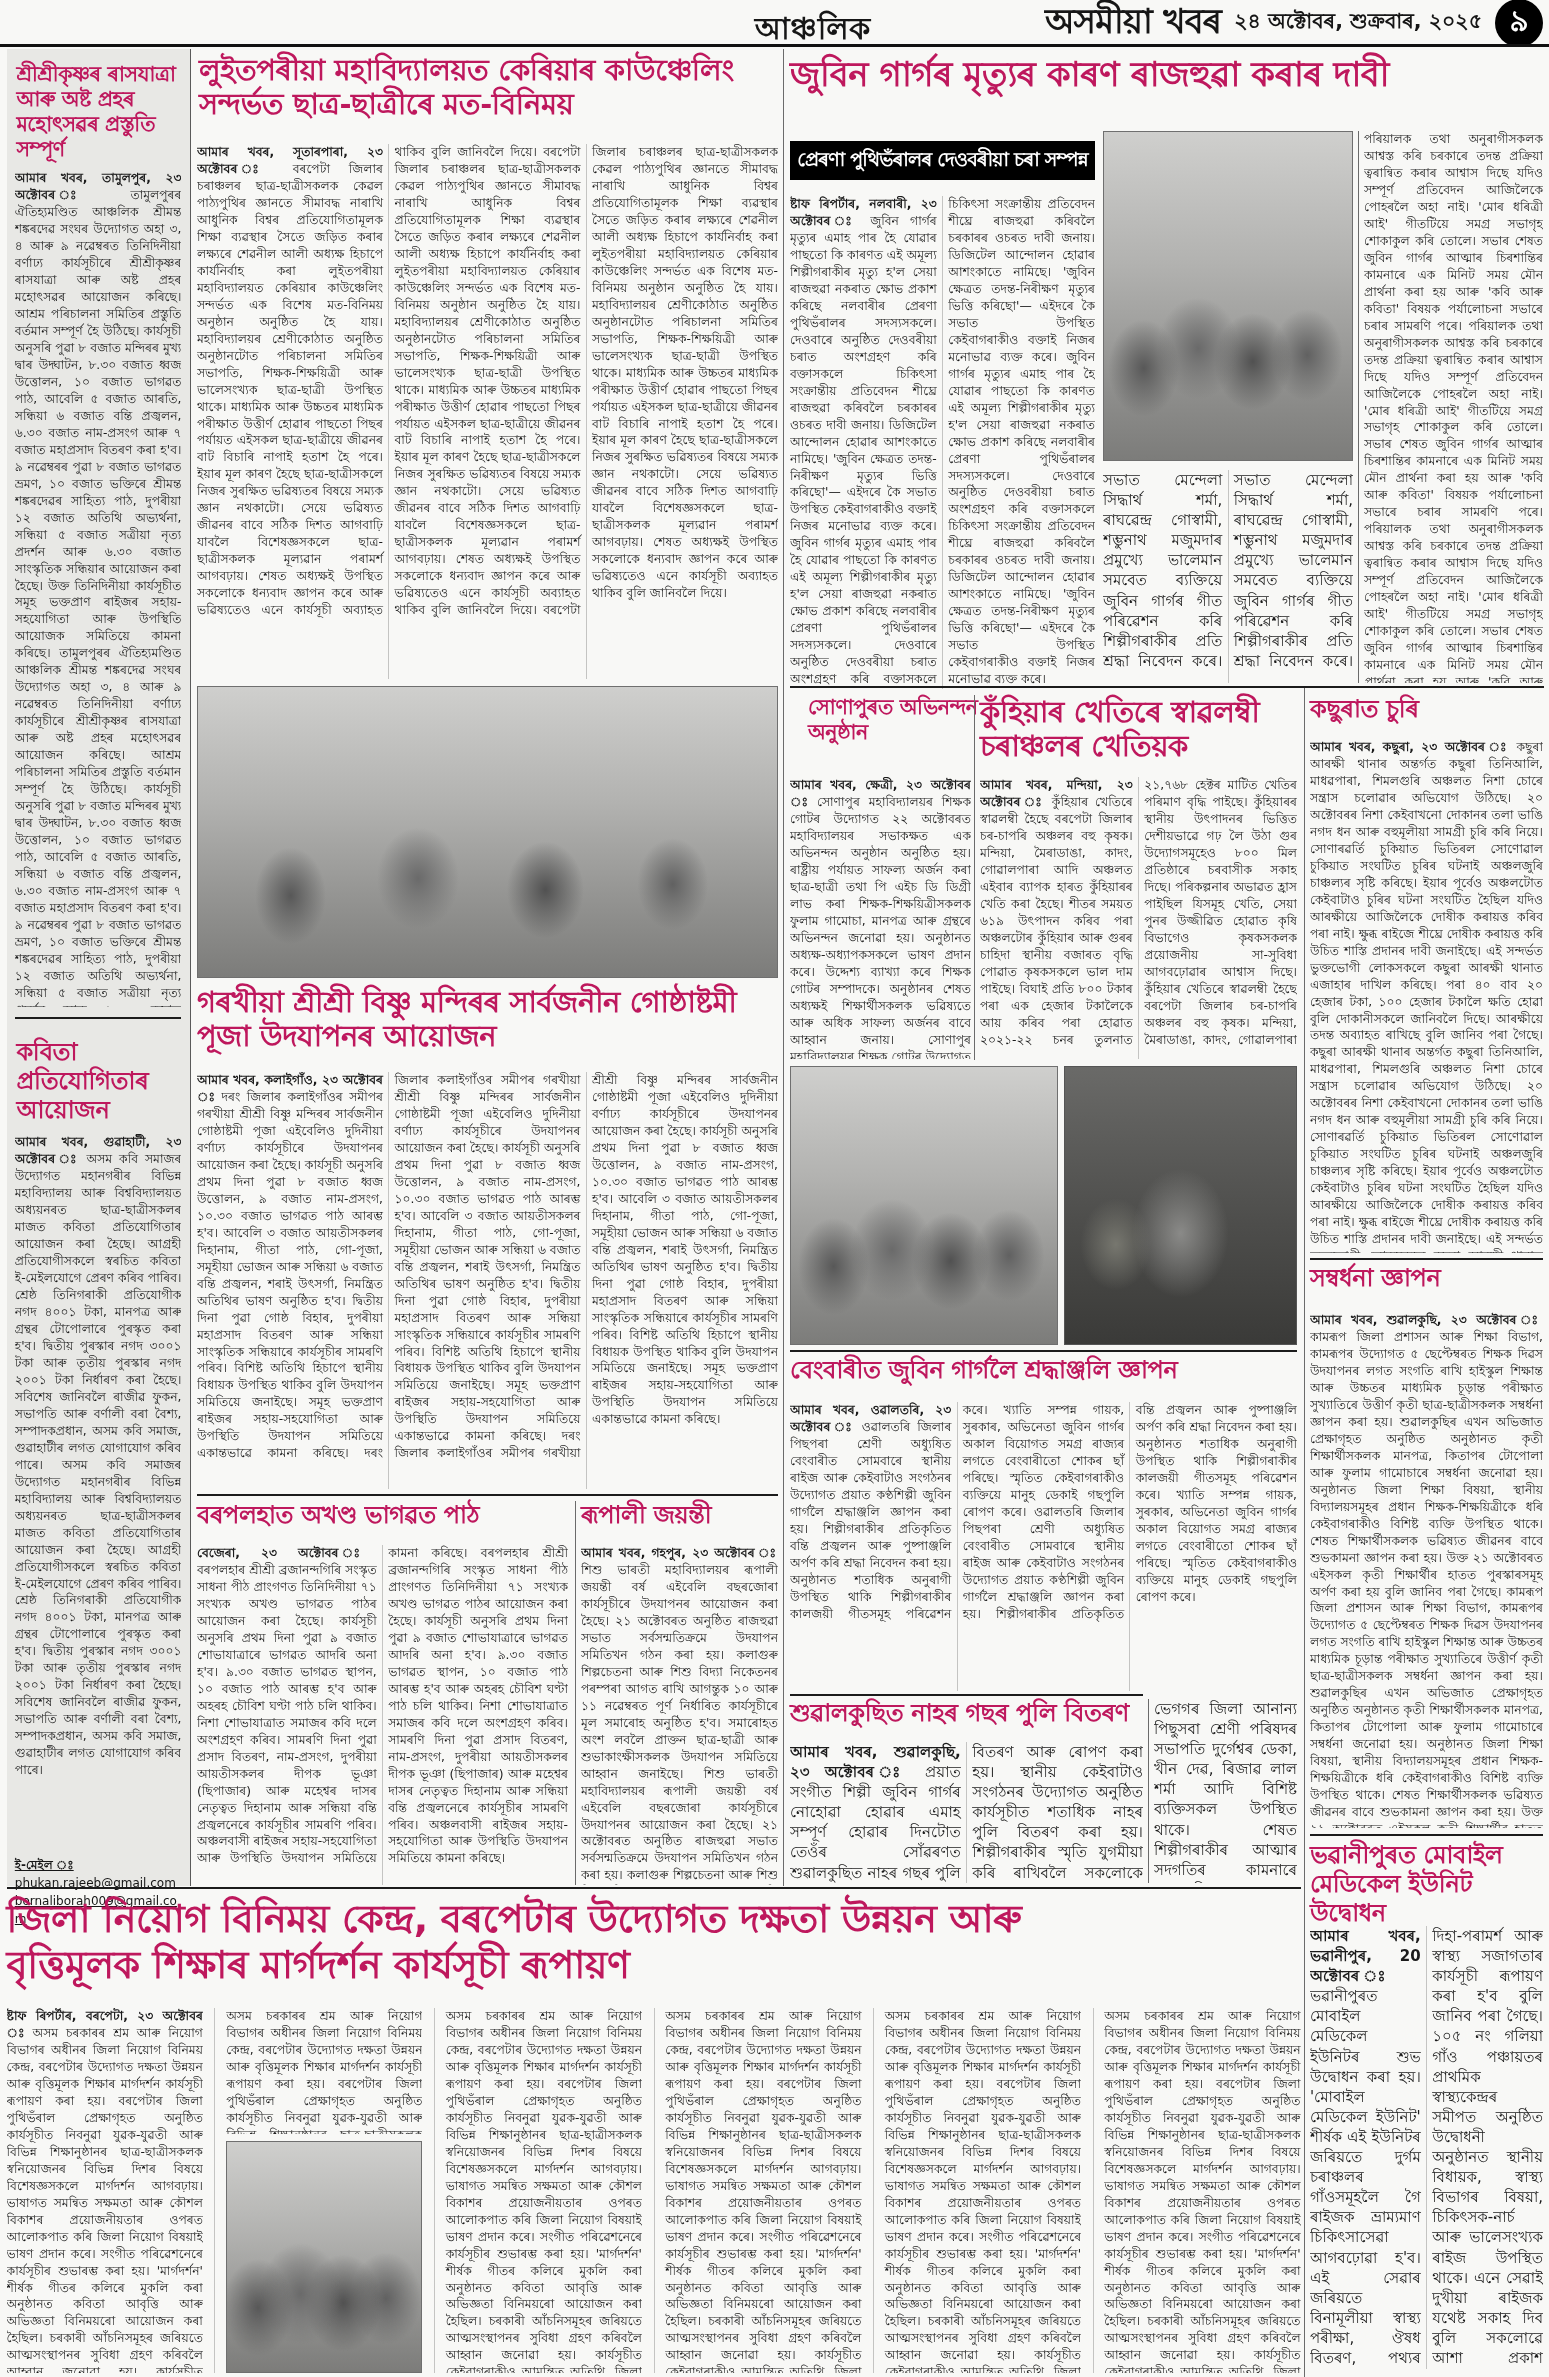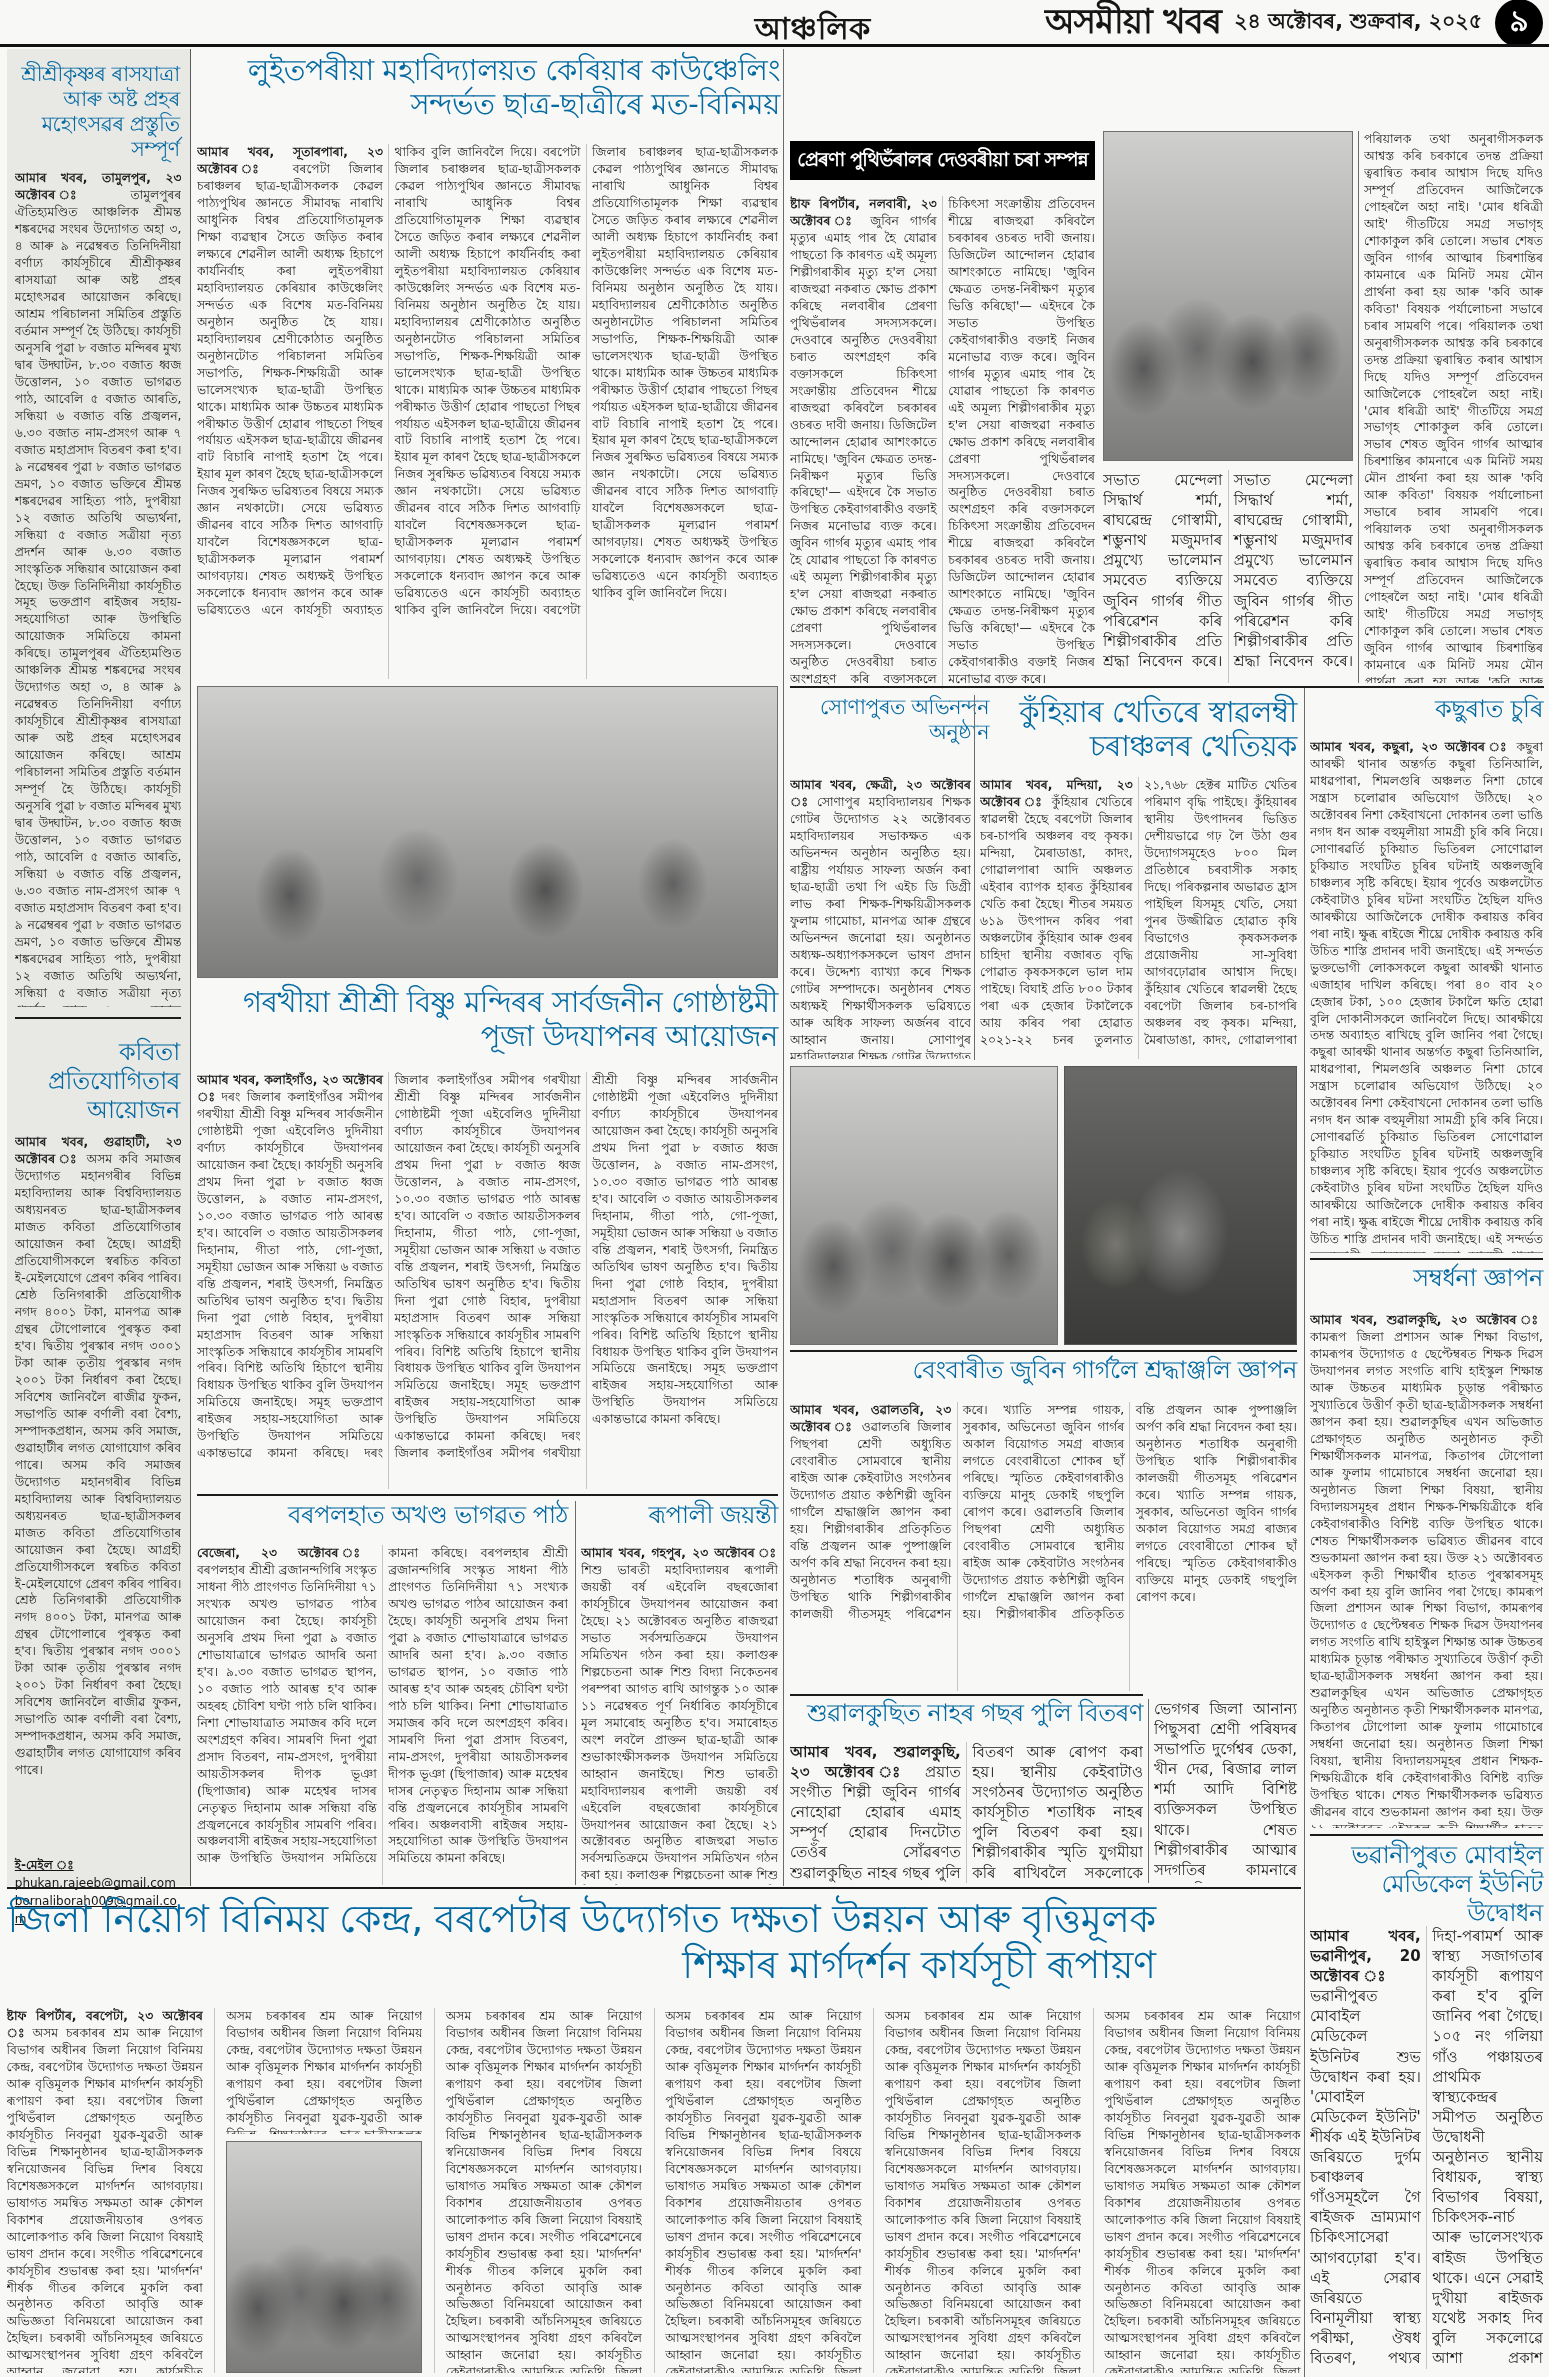--- a/index.html
+++ b/index.html
@@ -3,21 +3,21 @@
 <meta charset="utf-8">
 <style>
   html,body{margin:0;padding:0;background:#d8d8d8;}
   #page{
     position:relative;width:1550px;height:2377px;margin:0 auto;
     background:#f8f8f6;color:#161616;
     font-family:"DejaVu Sans","Liberation Sans",sans-serif;
     overflow:hidden;
   }
   .abs{position:absolute;box-sizing:border-box;}
-  .headline{font-weight:normal;color:#0369a1;text-align:right;letter-spacing:-0.4px;}
+  .headline{font-weight:bold;color:#be185d;text-align:left;letter-spacing:-0.4px;}
   .h-xxl{font-size:38px;line-height:1.22;}
   .h-xl{font-size:34px;line-height:1.18;}
   .h-lg{font-size:29px;line-height:1.18;}
   .h-md{font-size:24px;line-height:1.2;}
   .h-sm{font-size:20.5px;line-height:1.22;}
   .body-text{
     font-size:12.3px;line-height:1.38;text-align:justify;
     overflow:hidden;word-break:break-word;color:#1b1b1b;height:100%;
   }
   .small-text{font-size:15px;line-height:1.34;}
@@ -121,20 +121,21 @@
     <span class="byline">বেজেৰা, ২৩ অক্টোবৰ ঃ</span>
     <span>বৰপলহাৰ শ্ৰীশ্ৰী ব্ৰজানন্দগিৰি সংস্কৃত সাধনা পীঠ প্ৰাংগণত তিনিদিনীয়া ৭১ সংখ্যক অখণ্ড ভাগৱত পাঠৰ আয়োজন কৰা হৈছে। কাৰ্যসূচী অনুসৰি প্ৰথম দিনা পুৱা ৯ বজাত শোভাযাত্ৰাৰে ভাগৱত আদৰি অনা হ'ব। ৯.৩০ বজাত ভাগৱত স্থাপন, ১০ বজাত পাঠ আৰম্ভ হ'ব আৰু অহৰহ চৌবিশ ঘণ্টা পাঠ চলি থাকিব। নিশা শোভাযাত্ৰাত সমাজৰ কবি দলে অংশগ্ৰহণ কৰিব। সামৰণি দিনা পুৱা প্ৰসাদ বিতৰণ, নাম-প্ৰসংগ, দুপৰীয়া আয়তীসকলৰ দীপক ভূঞা (ছিপাজাৰ) আৰু মহেশ্বৰ দাসৰ নেতৃত্বত দিহানাম আৰু সন্ধিয়া বন্তি প্ৰজ্বলনেৰে কাৰ্যসূচীৰ সামৰণি পৰিব। অঞ্চলবাসী ৰাইজৰ সহায়-সহযোগিতা আৰু উপস্থিতি উদযাপন সমিতিয়ে কামনা কৰিছে। বৰপলহাৰ শ্ৰীশ্ৰী ব্ৰজানন্দগিৰি সংস্কৃত সাধনা পীঠ প্ৰাংগণত তিনিদিনীয়া ৭১ সংখ্যক অখণ্ড ভাগৱত পাঠৰ আয়োজন কৰা হৈছে। কাৰ্যসূচী অনুসৰি প্ৰথম দিনা পুৱা ৯ বজাত শোভাযাত্ৰাৰে ভাগৱত আদৰি অনা হ'ব। ৯.৩০ বজাত ভাগৱত স্থাপন, ১০ বজাত পাঠ আৰম্ভ হ'ব আৰু অহৰহ চৌবিশ ঘণ্টা পাঠ চলি থাকিব। নিশা শোভাযাত্ৰাত সমাজৰ কবি দলে অংশগ্ৰহণ কৰিব। সামৰণি দিনা পুৱা প্ৰসাদ বিতৰণ, নাম-প্ৰসংগ, দুপৰীয়া আয়তীসকলৰ দীপক ভূঞা (ছিপাজাৰ) আৰু মহেশ্বৰ দাসৰ নেতৃত্বত দিহানাম আৰু সন্ধিয়া বন্তি প্ৰজ্বলনেৰে কাৰ্যসূচীৰ সামৰণি পৰিব। অঞ্চলবাসী ৰাইজৰ সহায়-সহযোগিতা আৰু উপস্থিতি উদযাপন সমিতিয়ে কামনা কৰিছে।</span>
   </div>
   <div class="abs rule-v" style="left:575px;top:1501px;height:384px;"></div>
   <div class="abs headline h-md" style="left:581px;top:1501px;width:197px;">ৰূপালী জয়ন্তী</div>
   <div class="abs body-text" style="left:581px;top:1545px;width:197px;height:340px;">
     <span class="byline">আমাৰ খবৰ, গহপুৰ, ২৩ অক্টোবৰ ঃ</span>
     <span>শিশু ভাৰতী মহাবিদ্যালয়ৰ ৰূপালী জয়ন্তী বৰ্ষ এইবেলি বছৰজোৰা কাৰ্যসূচীৰে উদযাপনৰ আয়োজন কৰা হৈছে। ২১ অক্টোবৰত অনুষ্ঠিত ৰাজহুৱা সভাত সৰ্বসন্মতিক্ৰমে উদযাপন সমিতিখন গঠন কৰা হয়। কলাগুৰু শিল্পচেতনা আৰু শিশু বিদ্যা নিকেতনৰ পৰম্পৰা আগত ৰাখি আগন্তুক ১০ আৰু ১১ নৱেম্বৰত পূৰ্ণ নিৰ্ধাৰিত কাৰ্যসূচীৰে মূল সমাৰোহ অনুষ্ঠিত হ'ব। সমাৰোহত অংশ লবলৈ প্ৰাক্তন ছাত্ৰ-ছাত্ৰী আৰু শুভাকাংক্ষীসকলক উদযাপন সমিতিয়ে আহ্বান জনাইছে। শিশু ভাৰতী মহাবিদ্যালয়ৰ ৰূপালী জয়ন্তী বৰ্ষ এইবেলি বছৰজোৰা কাৰ্যসূচীৰে উদযাপনৰ আয়োজন কৰা হৈছে। ২১ অক্টোবৰত অনুষ্ঠিত ৰাজহুৱা সভাত সৰ্বসন্মতিক্ৰমে উদযাপন সমিতিখন গঠন কৰা হয়। কলাগুৰু শিল্পচেতনা আৰু শিশু বিদ্যা নিকেতনৰ পৰম্পৰা আগত ৰাখি আগন্তুক ১০ আৰু ১১ নৱেম্বৰত পূৰ্ণ নিৰ্ধাৰিত কাৰ্যসূচীৰে মূল সমাৰোহ অনুষ্ঠিত হ'ব। সমাৰোহত অংশ লবলৈ প্ৰাক্তন ছাত্ৰ-ছাত্ৰী আৰু শুভাকাংক্ষীসকলক উদযাপন সমিতিয়ে আহ্বান জনাইছে।</span>
   </div>
 
+  <div class="abs headline h-xl" style="left:790px;top:54px;width:754px;">জুবিন গাৰ্গৰ মৃত্যুৰ কাৰণ ৰাজহুৱা কৰাৰ দাবী</div>
   <div class="abs subhead-bar" style="left:790px;top:141px;width:305px;height:39px;">প্ৰেৰণা পুথিভঁৰালৰ দেওবৰীয়া চৰা সম্পন্ন</div>
   <div class="abs cols-2 body-text" style="left:790px;top:196px;width:305px;height:493px;">
     <span class="byline">ষ্টাফ ৰিপৰ্টাৰ, নলবাৰী, ২৩ অক্টোবৰ ঃ</span>
     <span>জুবিন গাৰ্গৰ মৃত্যুৰ এমাহ পাৰ হৈ যোৱাৰ পাছতো কি কাৰণত এই অমূল্য শিল্পীগৰাকীৰ মৃত্যু হ'ল সেয়া ৰাজহুৱা নকৰাত ক্ষোভ প্ৰকাশ কৰিছে নলবাৰীৰ প্ৰেৰণা পুথিভঁৰালৰ সদস্যসকলে। দেওবাৰে অনুষ্ঠিত দেওবৰীয়া চৰাত অংশগ্ৰহণ কৰি বক্তাসকলে চিকিৎসা সংক্ৰান্তীয় প্ৰতিবেদন শীঘ্ৰে ৰাজহুৱা কৰিবলৈ চৰকাৰৰ ওচৰত দাবী জনায়। ডিজিটেল আন্দোলন হোৱাৰ আশংকাতে নামিছে। 'জুবিন ক্ষেত্ৰত তদন্ত-নিৰীক্ষণ মৃত্যুৰ ভিত্তি কৰিছো'— এইদৰে কৈ সভাত উপস্থিত কেইবাগৰাকীও বক্তাই নিজৰ মনোভাৱ ব্যক্ত কৰে। জুবিন গাৰ্গৰ মৃত্যুৰ এমাহ পাৰ হৈ যোৱাৰ পাছতো কি কাৰণত এই অমূল্য শিল্পীগৰাকীৰ মৃত্যু হ'ল সেয়া ৰাজহুৱা নকৰাত ক্ষোভ প্ৰকাশ কৰিছে নলবাৰীৰ প্ৰেৰণা পুথিভঁৰালৰ সদস্যসকলে। দেওবাৰে অনুষ্ঠিত দেওবৰীয়া চৰাত অংশগ্ৰহণ কৰি বক্তাসকলে চিকিৎসা সংক্ৰান্তীয় প্ৰতিবেদন শীঘ্ৰে ৰাজহুৱা কৰিবলৈ চৰকাৰৰ ওচৰত দাবী জনায়। ডিজিটেল আন্দোলন হোৱাৰ আশংকাতে নামিছে। 'জুবিন ক্ষেত্ৰত তদন্ত-নিৰীক্ষণ মৃত্যুৰ ভিত্তি কৰিছো'— এইদৰে কৈ সভাত উপস্থিত কেইবাগৰাকীও বক্তাই নিজৰ মনোভাৱ ব্যক্ত কৰে। জুবিন গাৰ্গৰ মৃত্যুৰ এমাহ পাৰ হৈ যোৱাৰ পাছতো কি কাৰণত এই অমূল্য শিল্পীগৰাকীৰ মৃত্যু হ'ল সেয়া ৰাজহুৱা নকৰাত ক্ষোভ প্ৰকাশ কৰিছে নলবাৰীৰ প্ৰেৰণা পুথিভঁৰালৰ সদস্যসকলে। দেওবাৰে অনুষ্ঠিত দেওবৰীয়া চৰাত অংশগ্ৰহণ কৰি বক্তাসকলে চিকিৎসা সংক্ৰান্তীয় প্ৰতিবেদন শীঘ্ৰে ৰাজহুৱা কৰিবলৈ চৰকাৰৰ ওচৰত দাবী জনায়। ডিজিটেল আন্দোলন হোৱাৰ আশংকাতে নামিছে। 'জুবিন ক্ষেত্ৰত তদন্ত-নিৰীক্ষণ মৃত্যুৰ ভিত্তি কৰিছো'— এইদৰে কৈ সভাত উপস্থিত কেইবাগৰাকীও বক্তাই নিজৰ মনোভাৱ ব্যক্ত কৰে।</span>
   </div>
   <div class="abs photo" style="left:1103px;top:131px;width:250px;height:330px;"></div>
   <div class="abs cols-2 body-text small-text" style="left:1103px;top:470px;width:250px;height:213px;">
     <span>সভাত মেন্দেলা সিদ্ধাৰ্থ শৰ্মা, ৰাঘৱেন্দ্ৰ গোস্বামী, শম্ভুনাথ মজুমদাৰ প্ৰমুখ্যে ভালেমান সমবেত ব্যক্তিয়ে জুবিন গাৰ্গৰ গীত পৰিৱেশন কৰি শিল্পীগৰাকীৰ প্ৰতি শ্ৰদ্ধা নিবেদন কৰে। সভাত মেন্দেলা সিদ্ধাৰ্থ শৰ্মা, ৰাঘৱেন্দ্ৰ গোস্বামী, শম্ভুনাথ মজুমদাৰ প্ৰমুখ্যে ভালেমান সমবেত ব্যক্তিয়ে জুবিন গাৰ্গৰ গীত পৰিৱেশন কৰি শিল্পীগৰাকীৰ প্ৰতি শ্ৰদ্ধা নিবেদন কৰে। সভাত মেন্দেলা সিদ্ধাৰ্থ শৰ্মা, ৰাঘৱেন্দ্ৰ গোস্বামী, শম্ভুনাথ মজুমদাৰ প্ৰমুখ্যে ভালেমান সমবেত ব্যক্তিয়ে জুবিন গাৰ্গৰ গীত পৰিৱেশন কৰি শিল্পীগৰাকীৰ প্ৰতি শ্ৰদ্ধা নিবেদন কৰে।</span>
   </div>
   <div class="abs rule-v" style="left:1358px;top:131px;height:552px;"></div>

